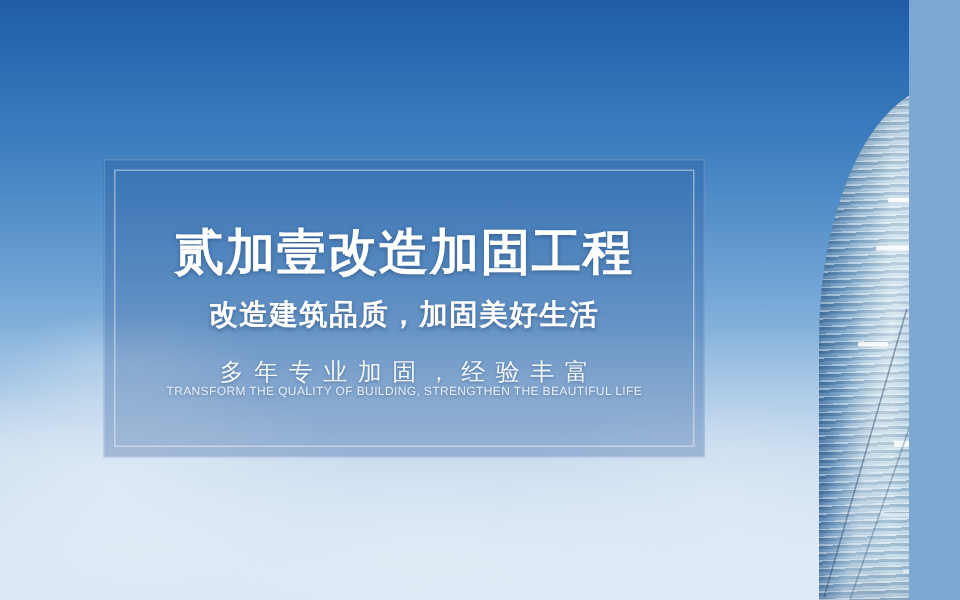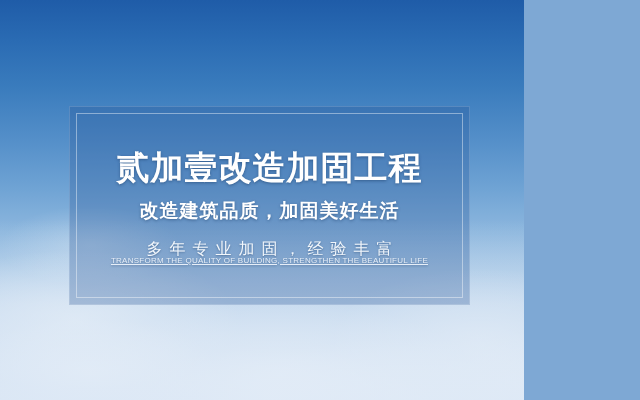--- a/index.html
+++ b/index.html
@@ -4,21 +4,21 @@
 <style>
   * { margin:0; padding:0; box-sizing:border-box; }
   html,body { width:640px; height:400px; overflow:hidden; }
   body {
     font-family:"Liberation Sans","DejaVu Sans",sans-serif;
     background:#7ea8d4;
   }
 
   #banner {
     position:relative;
-    width:524px; height:400px;
+    width:606px; height:400px;
     overflow:hidden;
     background:
       linear-gradient(180deg,
         #1f5ca8 0%,
         #2a6bb3 10%,
         #3a7cbd 22%,
         #548fc9 35%,
         #6fa3d4 47%,
         #8db7de 58%,
         #a8c8e6 68%,
@@ -161,21 +161,20 @@
     text-shadow:0 1px 3px rgba(15,45,85,.45);
     white-space:nowrap;
   }
   #tagline-en {
     font-size:8px;
     color:#e6eef8;
     letter-spacing:.25px;
     line-height:1;
     white-space:nowrap;
     text-shadow:0 1px 2px rgba(15,45,85,.35);
-    text-decoration:underline;
   }
 </style>
 </head>
 <body>
 
 <div id="banner">
 
   <div class="cloud c6"></div>
   <div class="cloud c1"></div>
   <div class="cloud c2"></div>

